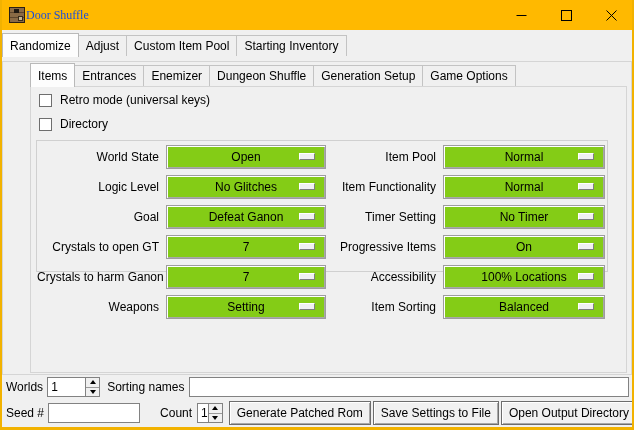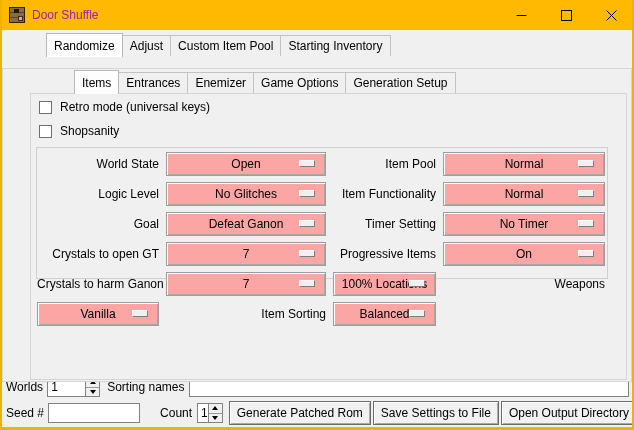--- a/index.html
+++ b/index.html
@@ -10,58 +10,58 @@
     border-left:2px solid #f2b200;border-right:2px solid #f2b200;border-bottom:3px solid #f2b200;
     font-family:"Liberation Sans", sans-serif;font-size:12px;color:#000;
     overflow:hidden;
   }
   
   .titlebar{
     position:absolute;top:0;left:-2px;right:-2px;height:30px;
     background:#ffb900;display:flex;align-items:center;
   }
   .app-icon{width:16px;height:16px;margin-left:9px;display:inline-block;}
-  .title-text{margin-left:7px;color:#a21caf;}
+  .title-text{margin-left:1px;color:#1d4ed8;font-family:Liberation Serif, serif;}
   .win-buttons{margin-left:auto;display:flex;height:30px;}
   .win-btn{width:45px;height:30px;display:flex;align-items:center;justify-content:center;cursor:default;}
   
   .body{position:absolute;top:30px;left:0;right:0;bottom:0;background:#f0f0f0;}
   .tabs{display:flex;align-items:flex-end;position:relative;z-index:2;}
   .outer-tabs{margin-top:3px;}
   .tab{
     height:21px;padding:0 7px;display:flex;align-items:center;
     background:#f0f0f0;border:1px solid #c3c3c3;border-bottom:none;margin-right:-1px;
     white-space:nowrap;
   }
   .tab.selected{
     height:24px;background:#fdfdfd;margin-bottom:-1px;border-color:#b9b9b9;
-    position:relative;z-index:3;margin-left:44px;
+    position:relative;z-index:3;
   }
   .panel{background:#f0f0f0;border:1px solid #d5d5d5;position:relative;z-index:1;}
-  .outer-panel{position:absolute;top:38px;left:0;width:630px;height:314px;}
+  .outer-panel{position:absolute;top:31px;left:0;width:630px;height:314px;}
   .inner-notebook{margin:1px 4px 0 27px;}
   .inner-panel{height:287px;}
   
   .check-row{display:flex;align-items:center;height:16px;margin-left:8px;}
   .check-row.first{margin-top:5px;}
   .check-row.second{margin-top:8px;}
   .checkbox{
     width:13px;height:13px;background:#ffffff;border:1px solid #6e6e6e;display:inline-block;flex:none;
   }
   .check-label{margin-left:8px;}
   
   .options-frame{
     margin:8px 0 0 5px;width:572px;height:132px;
     border:1px solid #d0d0d0;
     display:grid;grid-template-columns:122px 160px 103px 162px;
     grid-auto-rows:24px;column-gap:7px;row-gap:6px;padding:4px 0;align-items:center;
   }
   .opt-label{text-align:right;white-space:nowrap;}
   .optmenu{
-    position:relative;height:24px;background:#fca5a5;
+    position:relative;height:24px;background:#84cc16;
     border:1px solid #9d9d9d;
     box-shadow:inset 1px 1px 0 #ffffff, inset -1px -1px 0 #a8a8a8;
     display:flex;align-items:center;justify-content:center;cursor:default;
   }
   .opt-value{white-space:nowrap;}
   .opt-indicator{
     position:absolute;right:10px;top:50%;margin-top:-4px;width:16px;height:7px;
     background:#f0f0f0;
     border-top:1px solid #ffffff;border-left:1px solid #ffffff;
     border-right:1px solid #7d7d7d;border-bottom:1px solid #7d7d7d;
@@ -152,33 +152,34 @@
       <div class="tab">Starting Inventory</div>
     </div>
 
     <div class="panel outer-panel">
       <div class="inner-notebook">
 
         <div class="tabs">
           <div class="tab selected">Items</div>
           <div class="tab">Entrances</div>
           <div class="tab">Enemizer</div>
+          <div class="tab">Dungeon Shuffle</div>
+          <div class="tab">Generation Setup</div>
           <div class="tab">Game Options</div>
-          <div class="tab">Generation Setup</div>
         </div>
 
         <div class="panel inner-panel">
 
           <div class="check-row first">
             <span class="checkbox"></span>
             <span class="check-label">Retro mode (universal keys)</span>
           </div>
           <div class="check-row second">
             <span class="checkbox"></span>
-            <span class="check-label">Shopsanity</span>
+            <span class="check-label">Directory</span>
           </div>
 
           <div class="options-frame">
 
             <span class="opt-label">World State</span>
             <div class="optmenu">
               <span class="opt-value">Open</span>
               <span class="opt-indicator"></span>
             </div>
             <span class="opt-label">Item Pool</span>
@@ -218,28 +219,29 @@
             <div class="optmenu">
               <span class="opt-value">On</span>
               <span class="opt-indicator"></span>
             </div>
 
             <span class="opt-label">Crystals to harm Ganon</span>
             <div class="optmenu">
               <span class="opt-value">7</span>
               <span class="opt-indicator"></span>
             </div>
+            <span class="opt-label">Accessibility</span>
             <div class="optmenu">
               <span class="opt-value">100% Locations</span>
               <span class="opt-indicator"></span>
             </div>
 
             <span class="opt-label">Weapons</span>
             <div class="optmenu">
-              <span class="opt-value">Vanilla</span>
+              <span class="opt-value">Setting</span>
               <span class="opt-indicator"></span>
             </div>
             <span class="opt-label">Item Sorting</span>
             <div class="optmenu">
               <span class="opt-value">Balanced</span>
               <span class="opt-indicator"></span>
             </div>
 
           </div>
         </div>

